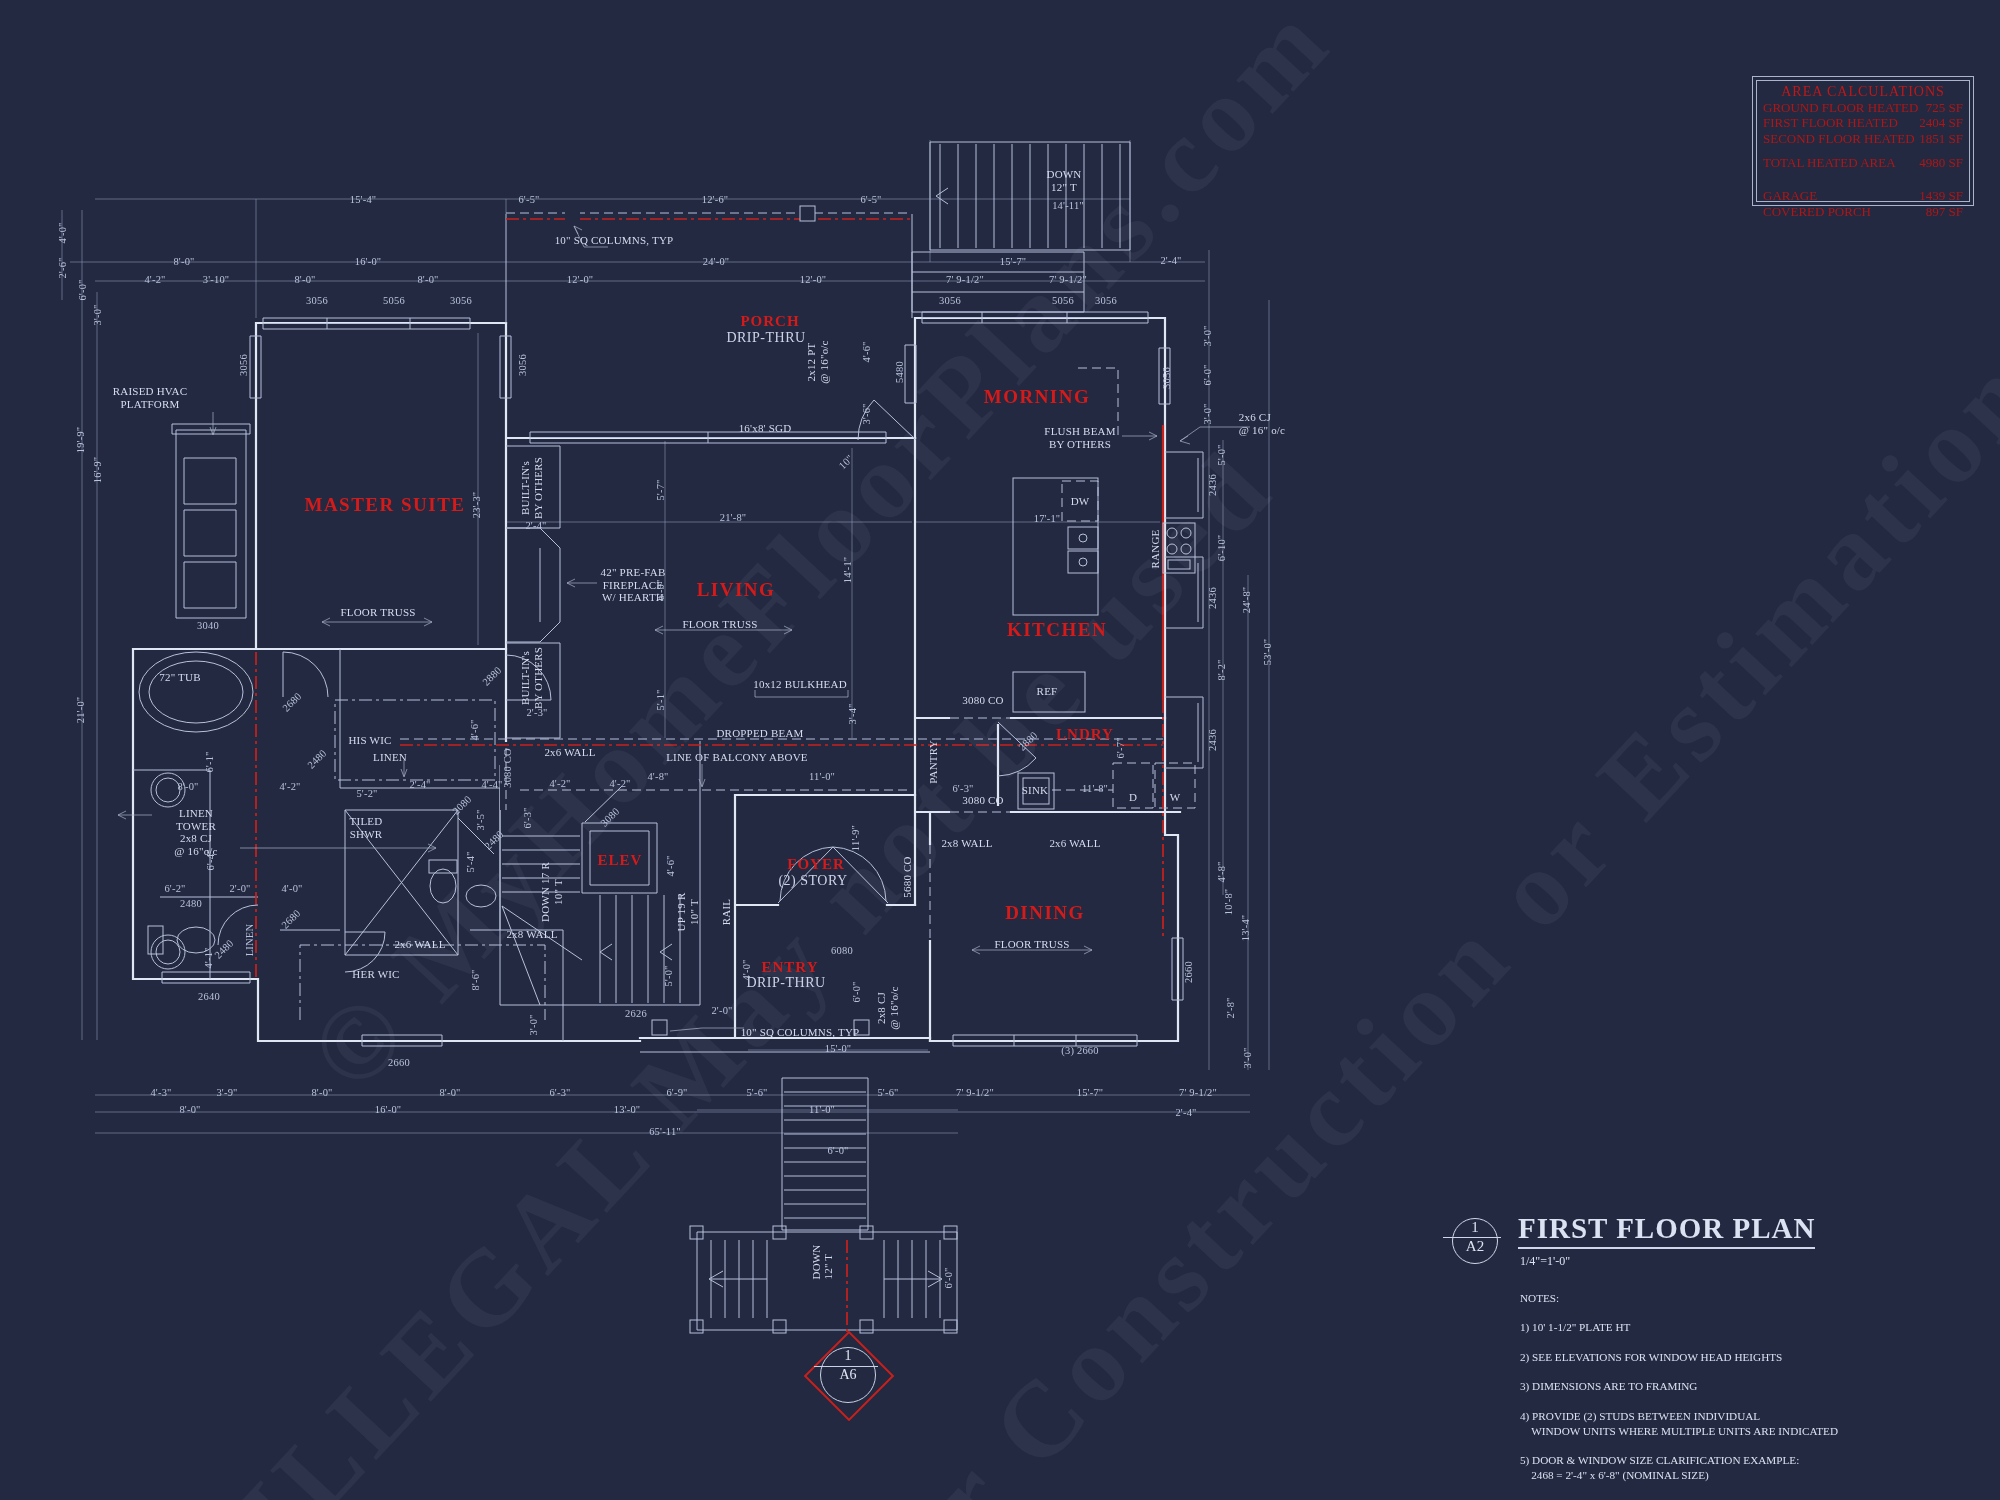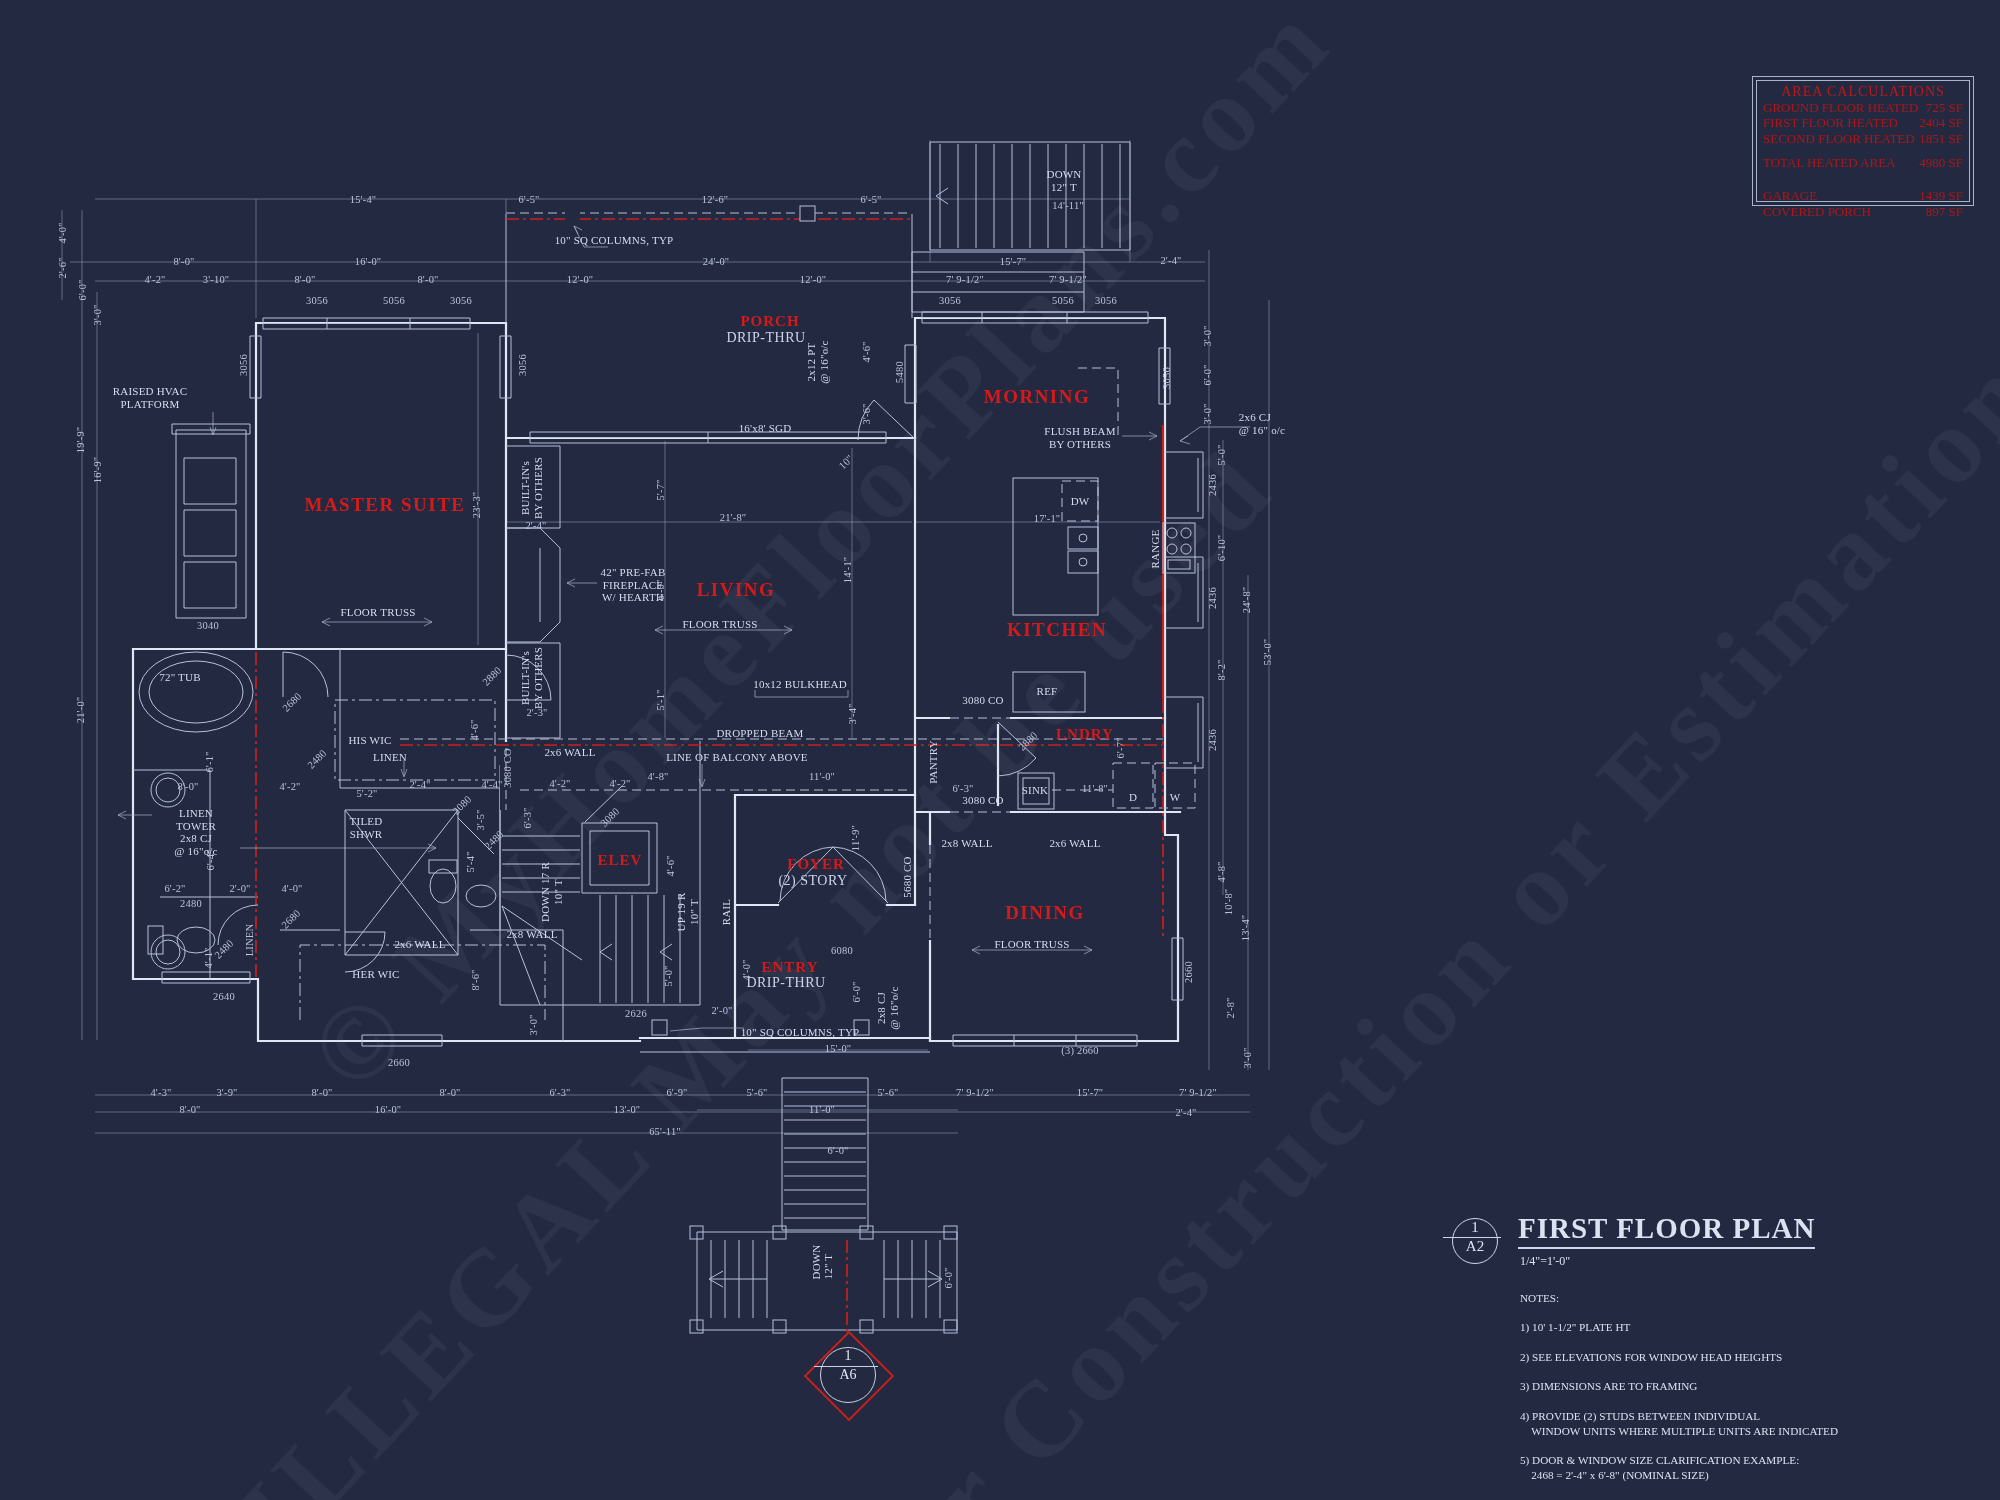--- a/index.html
+++ b/index.html
@@ -324,21 +324,21 @@
   <span class="lb dg" style="left:317px;top:759px">2480</span>
   <span class="lb dg" style="left:492px;top:676px">2880</span>
   <span class="lb dg" style="left:462px;top:805px">2080</span>
   <span class="lb v" style="left:480px;top:820px">3'-5"</span>
   <span class="lb v" style="left:470px;top:862px">5'-4"</span>
   <span class="lb dg" style="left:494px;top:840px">2480</span>
   <span class="lb" style="left:175px;top:888px">6'-2"</span>
   <span class="lb" style="left:240px;top:888px">2'-0"</span>
   <span class="lb" style="left:292px;top:888px">4'-0"</span>
   <span class="lb" style="left:191px;top:903px">2480</span>
-  <span class="lb" style="left:224px;top:996px">2640</span>
+  <span class="lb" style="left:209px;top:996px">2640</span>
   <span class="lb v" style="left:249px;top:940px">LINEN</span>
   <span class="lb dg" style="left:291px;top:919px">2680</span>
   <span class="lb dg" style="left:224px;top:949px">2480</span>
   <span class="lb v" style="left:208px;top:958px">4'-1"</span>
   <span class="lb ann" style="left:376px;top:974px">HER WIC</span>
   <span class="lb ann" style="left:420px;top:944px">2x6 WALL</span>
   <span class="lb v" style="left:475px;top:980px">8'-6"</span>
   <span class="lb" style="left:399px;top:1062px">2660</span>
   <span class="lb v" style="left:533px;top:1025px">3'-0"</span>
 

